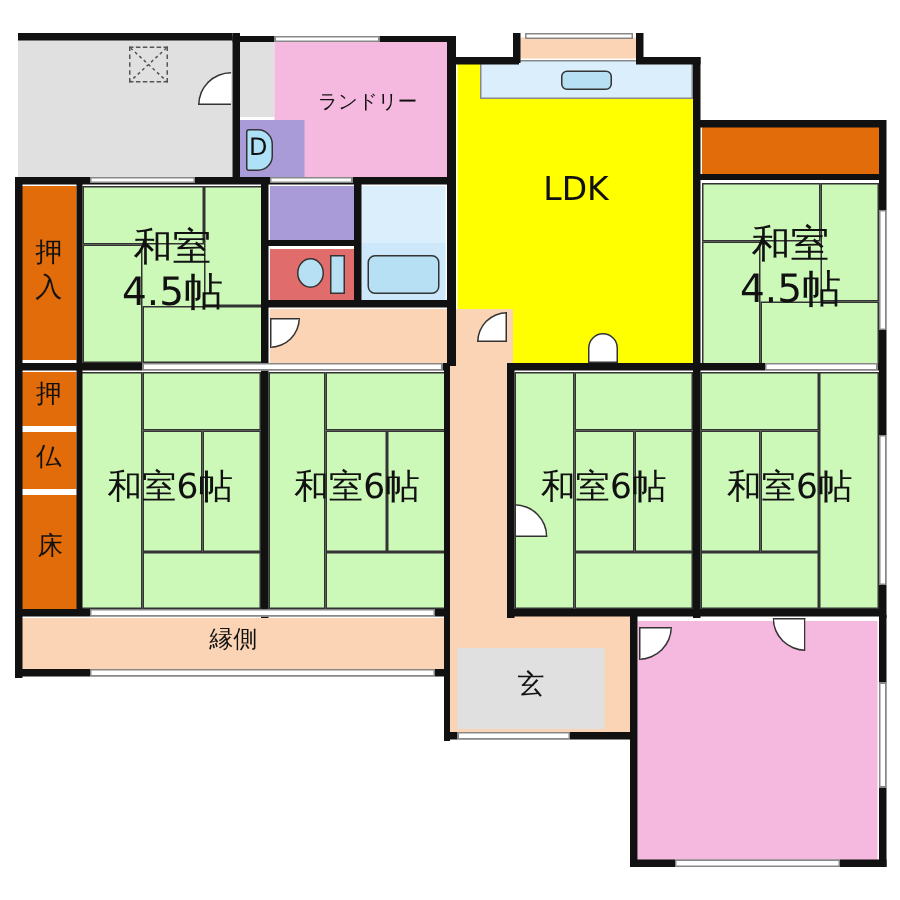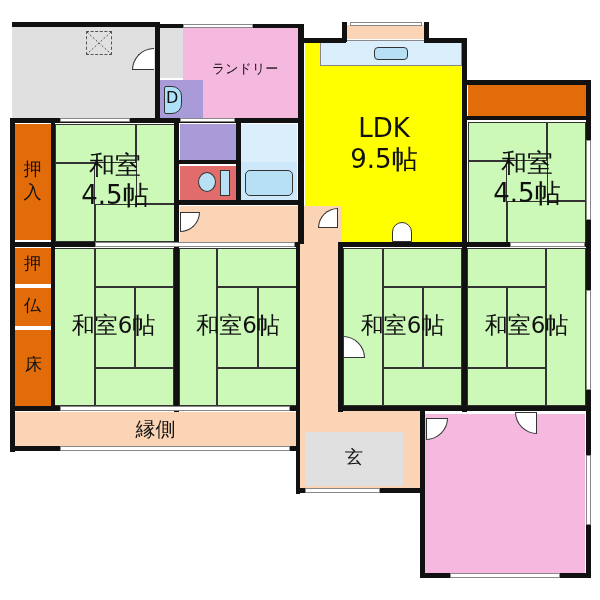--- a/index.html
+++ b/index.html
@@ -39,22 +39,21 @@
   <div class="room" style="left:245px;top:170px;width:48px;height:26px;background:#b8e0f4;border:1px solid #333;border-radius:5px;"></div>
 
   <div class="room" style="left:180px;top:166px;width:56px;height:34px;background:#e06c6c;"></div>
   <div class="room" style="left:198px;top:172px;width:18px;height:20px;background:#b8e0f4;border:1px solid #333;border-radius:50%;"></div>
   <div class="room" style="left:220px;top:170px;width:10px;height:26px;background:#b8e0f4;border:1px solid #333;"></div>
 
   <div class="room" style="left:305px;top:40px;width:158px;height:204px;background:#ffff00;"></div>
   <div class="room" style="left:320px;top:40px;width:142px;height:26px;background:#dbeefc;border:1px solid #888;"></div>
   <div class="room" style="left:374px;top:47px;width:34px;height:13px;background:#b8e0f4;border:1px solid #333;border-radius:4px;"></div>
   <div class="room" style="left:346px;top:25px;width:80px;height:14px;background:#fad4b4;"></div>
-  <div class="lbl" style="left:344px;top:115px;font-size:26px;width:80px;">LDK</div>
-  <div class="lbl" style="left:344px;top:146px;font-size:26px;width:80px;">9.5帖</div>
+  <div class="lbl" style="left:344px;top:115px;font-size:22px;width:80px;">LDK</div>
 
   <div class="room" style="left:468px;top:84px;width:118px;height:32px;background:#e36c0a;"></div>
 
   <div class="room" style="left:468px;top:122px;width:118px;height:122px;background:#ccf8b8;"></div>
   <div class="tatami" style="left:468px;top:122px;width:79px;height:39px;"></div>
   <div class="tatami" style="left:547px;top:122px;width:39px;height:79px;"></div>
   <div class="tatami" style="left:507px;top:201px;width:79px;height:43px;"></div>
   <div class="tatami" style="left:468px;top:161px;width:39px;height:83px;"></div>
   <div class="lbl" style="left:468px;top:150px;width:118px;font-size:26px;">和室</div>
   <div class="lbl" style="left:468px;top:180px;width:118px;font-size:26px;">4.5帖</div>
@@ -108,21 +107,21 @@
 
   <div class="room" style="left:467px;top:248px;width:119px;height:158px;background:#ccf8b8;"></div>
   <div class="tatami" style="left:467px;top:248px;width:79px;height:39px;"></div>
   <div class="tatami" style="left:546px;top:248px;width:40px;height:158px;"></div>
   <div class="tatami" style="left:467px;top:287px;width:40px;height:81px;"></div>
   <div class="tatami" style="left:507px;top:287px;width:39px;height:81px;"></div>
   <div class="tatami" style="left:467px;top:368px;width:79px;height:38px;"></div>
   <div class="lbl" style="left:467px;top:313px;width:119px;font-size:23px;">和室6帖</div>
 
   <div class="room" style="left:14px;top:412px;width:283px;height:34px;background:#fad4b4;"></div>
-  <div class="lbl" style="left:14px;top:419px;width:283px;font-size:20px;">縁側</div>
+  <div class="lbl" style="left:14px;top:419px;width:283px;font-size:16px;font-family:Liberation Mono, monospace;">縁側</div>
 
   <div class="room" style="left:305px;top:432px;width:98px;height:54px;background:#e0e0e0;"></div>
   <div class="lbl" style="left:305px;top:448px;width:98px;font-size:18px;">玄</div>
 
   <div class="room" style="left:425px;top:414px;width:160px;height:160px;background:#f5b8de;"></div>
 
   <div class="wall" style="left:12px;top:22px;width:143px;height:5px;"></div>
   <div class="wall" style="left:155px;top:22px;width:5px;height:98px;"></div>
   <div class="wall" style="left:155px;top:24px;width:146px;height:4px;"></div>
   <div class="wall" style="left:298px;top:24px;width:6px;height:220px;"></div>

